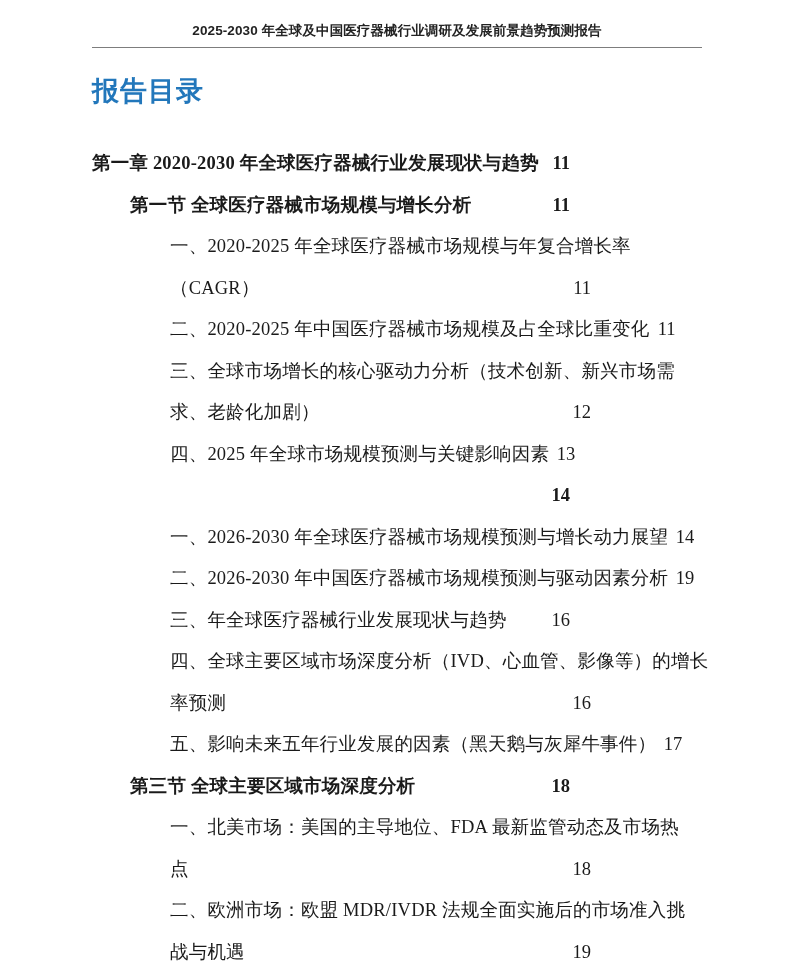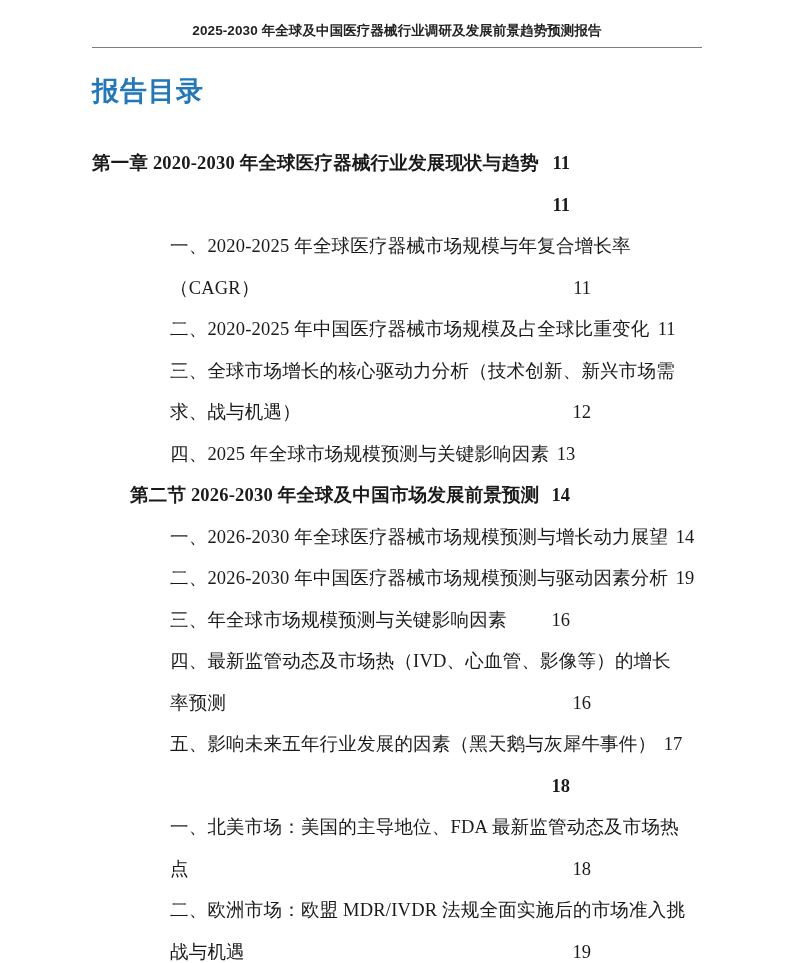--- a/index.html
+++ b/index.html
@@ -134,20 +134,21 @@
 <div class="toc" id="toc-container">
     <div class="toc-row lvl1">
       <div class="toc-line">
         <span class="toc-label">第一章  2020-2030 年全球医疗器械行业发展现状与趋势</span>
         <span class="toc-leader"></span>
         <span class="toc-page">11</span>
       </div>
     </div>
     <div class="toc-row lvl2">
       <div class="toc-line">
+        <span class="toc-label">第一节  全球医疗器械市场规模与增长分析</span>
         <span class="toc-leader"></span>
         <span class="toc-page">11</span>
       </div>
     </div>
     <div class="toc-row lvl3 no-leader">
       <div class="toc-line">
         <span class="toc-label">一、2020-2025  年全球医疗器械市场规模与年复合增长率</span>
       </div>
     </div>
     <div class="toc-row cont">
@@ -164,81 +165,81 @@
         <span class="toc-page">11</span>
       </div>
     </div>
     <div class="toc-row lvl3 no-leader">
       <div class="toc-line">
         <span class="toc-label">三、全球市场增长的核心驱动力分析（技术创新、新兴市场需</span>
       </div>
     </div>
     <div class="toc-row cont">
       <div class="toc-line">
-        <span class="toc-label">求、战与机遇）</span>
+        <span class="toc-label">求、老龄化加剧）</span>
         <span class="toc-leader"></span>
         <span class="toc-page">12</span>
       </div>
     </div>
     <div class="toc-row lvl3">
       <div class="toc-line">
         <span class="toc-label">四、2025  年全球市场规模预测与关键影响因素</span>
         <span class="toc-leader"></span>
         <span class="toc-page">13</span>
       </div>
     </div>
     <div class="toc-row lvl2">
       <div class="toc-line">
-        <span class="toc-label">第二节  2026-2030 年全球及中国市场发展前景预测</span>
         <span class="toc-leader"></span>
         <span class="toc-page">14</span>
       </div>
     </div>
     <div class="toc-row lvl3">
       <div class="toc-line">
         <span class="toc-label">一、2026-2030  年全球医疗器械市场规模预测与增长动力展望</span>
         <span class="toc-leader"></span>
         <span class="toc-page">14</span>
       </div>
     </div>
     <div class="toc-row lvl3">
       <div class="toc-line">
         <span class="toc-label">二、2026-2030  年中国医疗器械市场规模预测与驱动因素分析</span>
         <span class="toc-leader"></span>
         <span class="toc-page">19</span>
       </div>
     </div>
     <div class="toc-row lvl3">
       <div class="toc-line">
-        <span class="toc-label">三、年全球市场规模预测与关键影响因素</span>
+        <span class="toc-label">三、年全球医疗器械行业发展现状与趋势</span>
         <span class="toc-leader"></span>
         <span class="toc-page">16</span>
       </div>
     </div>
     <div class="toc-row lvl3 no-leader">
       <div class="toc-line">
-        <span class="toc-label">四、最新监管动态及市场热（IVD、心血管、影像等）的增长</span>
+        <span class="toc-label">四、全球主要区域市场深度分析（IVD、心血管、影像等）的增长</span>
       </div>
     </div>
     <div class="toc-row cont">
       <div class="toc-line">
         <span class="toc-label">率预测</span>
         <span class="toc-leader"></span>
         <span class="toc-page">16</span>
       </div>
     </div>
     <div class="toc-row lvl3">
       <div class="toc-line">
         <span class="toc-label">五、影响未来五年行业发展的因素（黑天鹅与灰犀牛事件）</span>
         <span class="toc-leader"></span>
         <span class="toc-page">17</span>
       </div>
     </div>
     <div class="toc-row lvl2">
       <div class="toc-line">
+        <span class="toc-label">第三节  全球主要区域市场深度分析</span>
         <span class="toc-leader"></span>
         <span class="toc-page">18</span>
       </div>
     </div>
     <div class="toc-row lvl3 no-leader">
       <div class="toc-line">
         <span class="toc-label">一、北美市场：美国的主导地位、FDA 最新监管动态及市场热</span>
       </div>
     </div>
     <div class="toc-row cont">

